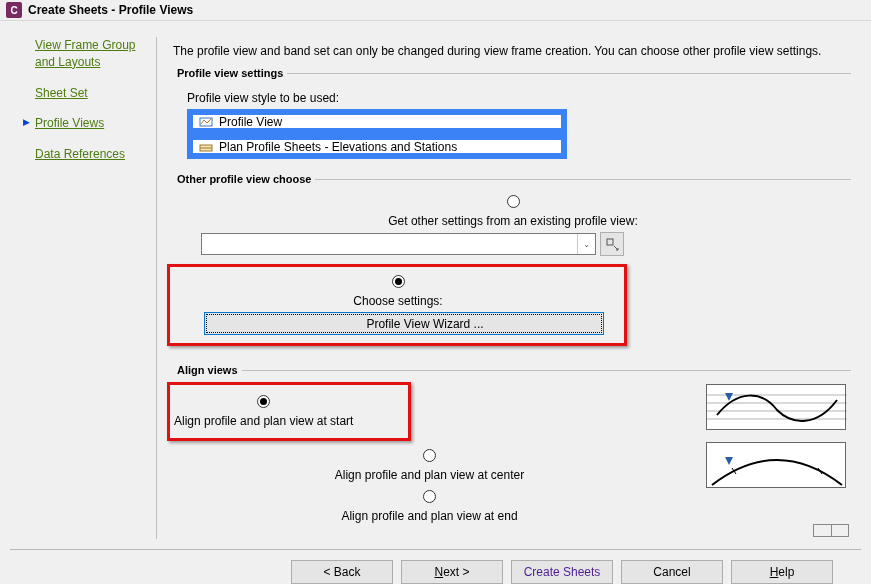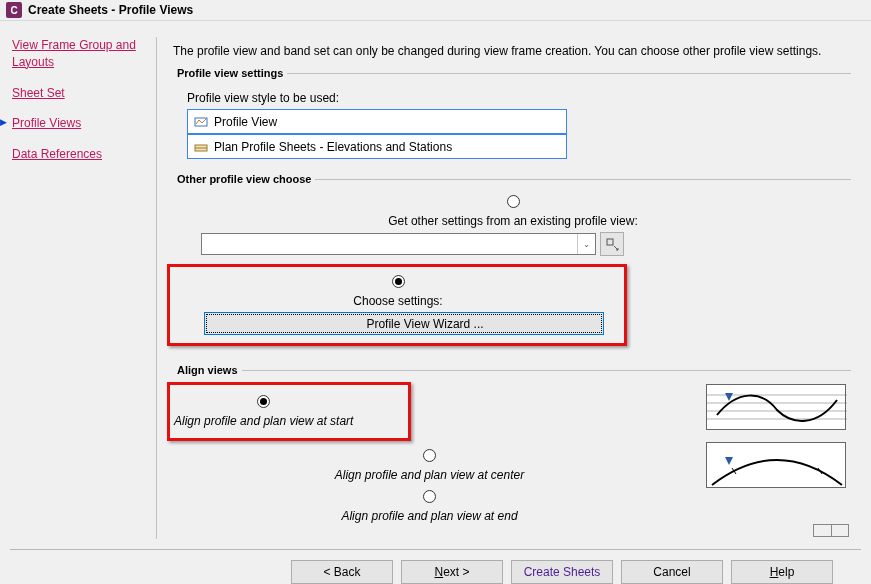--- a/index.html
+++ b/index.html
@@ -45,23 +45,24 @@
     display: flex;
     padding: 16px 12px 4px 12px;
   }
   .sidebar {
     width: 145px;
     padding-right: 8px;
     border-right: 1px solid #c0c0c0;
   }
   .sidebar a {
     display: block;
-    color: #be185d;
+    color: #4d7c0f;
     margin-bottom: 14px;
     line-height: 1.4;
+    margin-left: 23px;
   }
   .sidebar .active {
     position: relative;
     font-weight: normal;
   }
   .sidebar .active::before {
     content: "▶";
     position: absolute;
     left: -12px;
     color: #0645cc;
@@ -84,21 +85,21 @@
   }
   fieldset.embedded {
     border: none;
     border-top: 1px solid #c0c0c0;
     margin: 0;
     padding: 6px 0 8px 0;
   }
   legend { padding: 0 4px; font-size: 11px; font-weight: bold; }
   .field-label { margin: 6px 0 4px 14px; }
   .readonly-box {
-    border: 1px solid #3b82f6;
+    border: 6px solid #3b82f6;
     background: #fff;
     height: 25px;
     margin-left: 14px;
     width: 380px;
     display: flex;
     align-items: center;
     padding: 0 6px;
     gap: 6px;
   }
   .readonly-box .mini-icon {
@@ -184,21 +185,20 @@
     box-shadow: 2px 2px 3px rgba(0,0,0,0.35);
     padding: 2px 4px;
     display: inline-flex;
     align-items: center;
     width: 244px;
     margin-left: -6px;
   }
   .align-area {
     display: flex;
     gap: 20px;
-    font-style: italic;
   }
   .align-radios { flex: 1; }
   .align-radios .radio-row { margin: 8px 0; }
   .preview-col {
     width: 145px;
     padding-top: 2px;
   }
   .preview-box {
     width: 140px;
     height: 46px;

